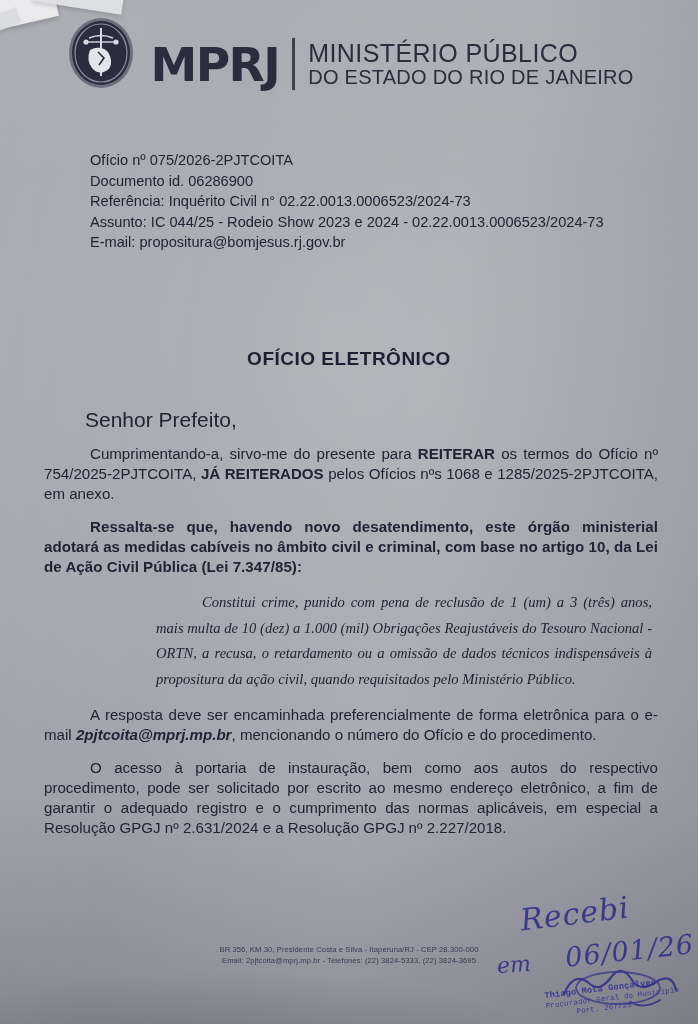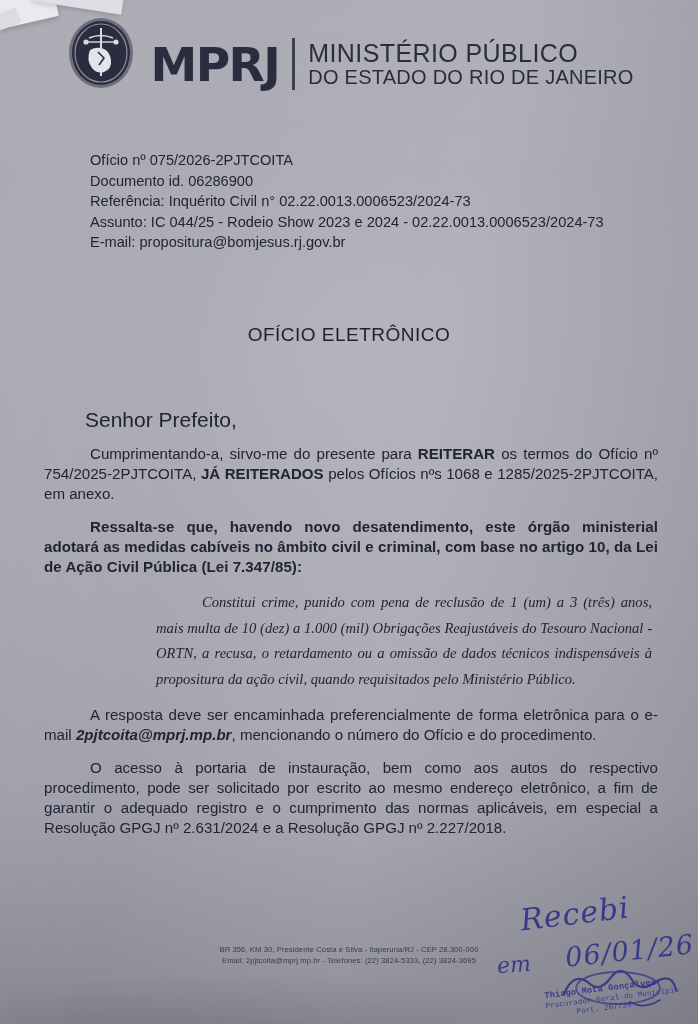--- a/index.html
+++ b/index.html
@@ -68,22 +68,22 @@
     text-align:center;font-weight:bold;font-size:11.4px;letter-spacing:.25px;
     color:#23243a;padding:8px 0 7px;
   }
 
   
   .refblock{position:absolute;left:44px;top:150px;color:#222335;font-size:14.6px;line-height:20.6px;margin-left:46px;}
   .refblock div{white-space:nowrap;}
 
   
   .doctitle{
-    position:absolute;left:0;right:0;top:324px;text-align:center;
-    font-weight:normal;font-size:19px;letter-spacing:.5px;color:#1f2034;
+    position:absolute;left:0;right:0;top:348px;text-align:center;
+    font-weight:bold;font-size:19px;letter-spacing:.5px;color:#1f2034;
   }
 
   
   .salutation{position:absolute;left:85px;top:408px;font-size:21px;color:#222335;}
 
   .body{position:absolute;left:44px;right:40px;top:444px;color:#222335;}
   .p{
     font-size:15.1px;line-height:20px;text-align:justify;
     text-indent:46px;margin:0 0 13px 0;
   }

